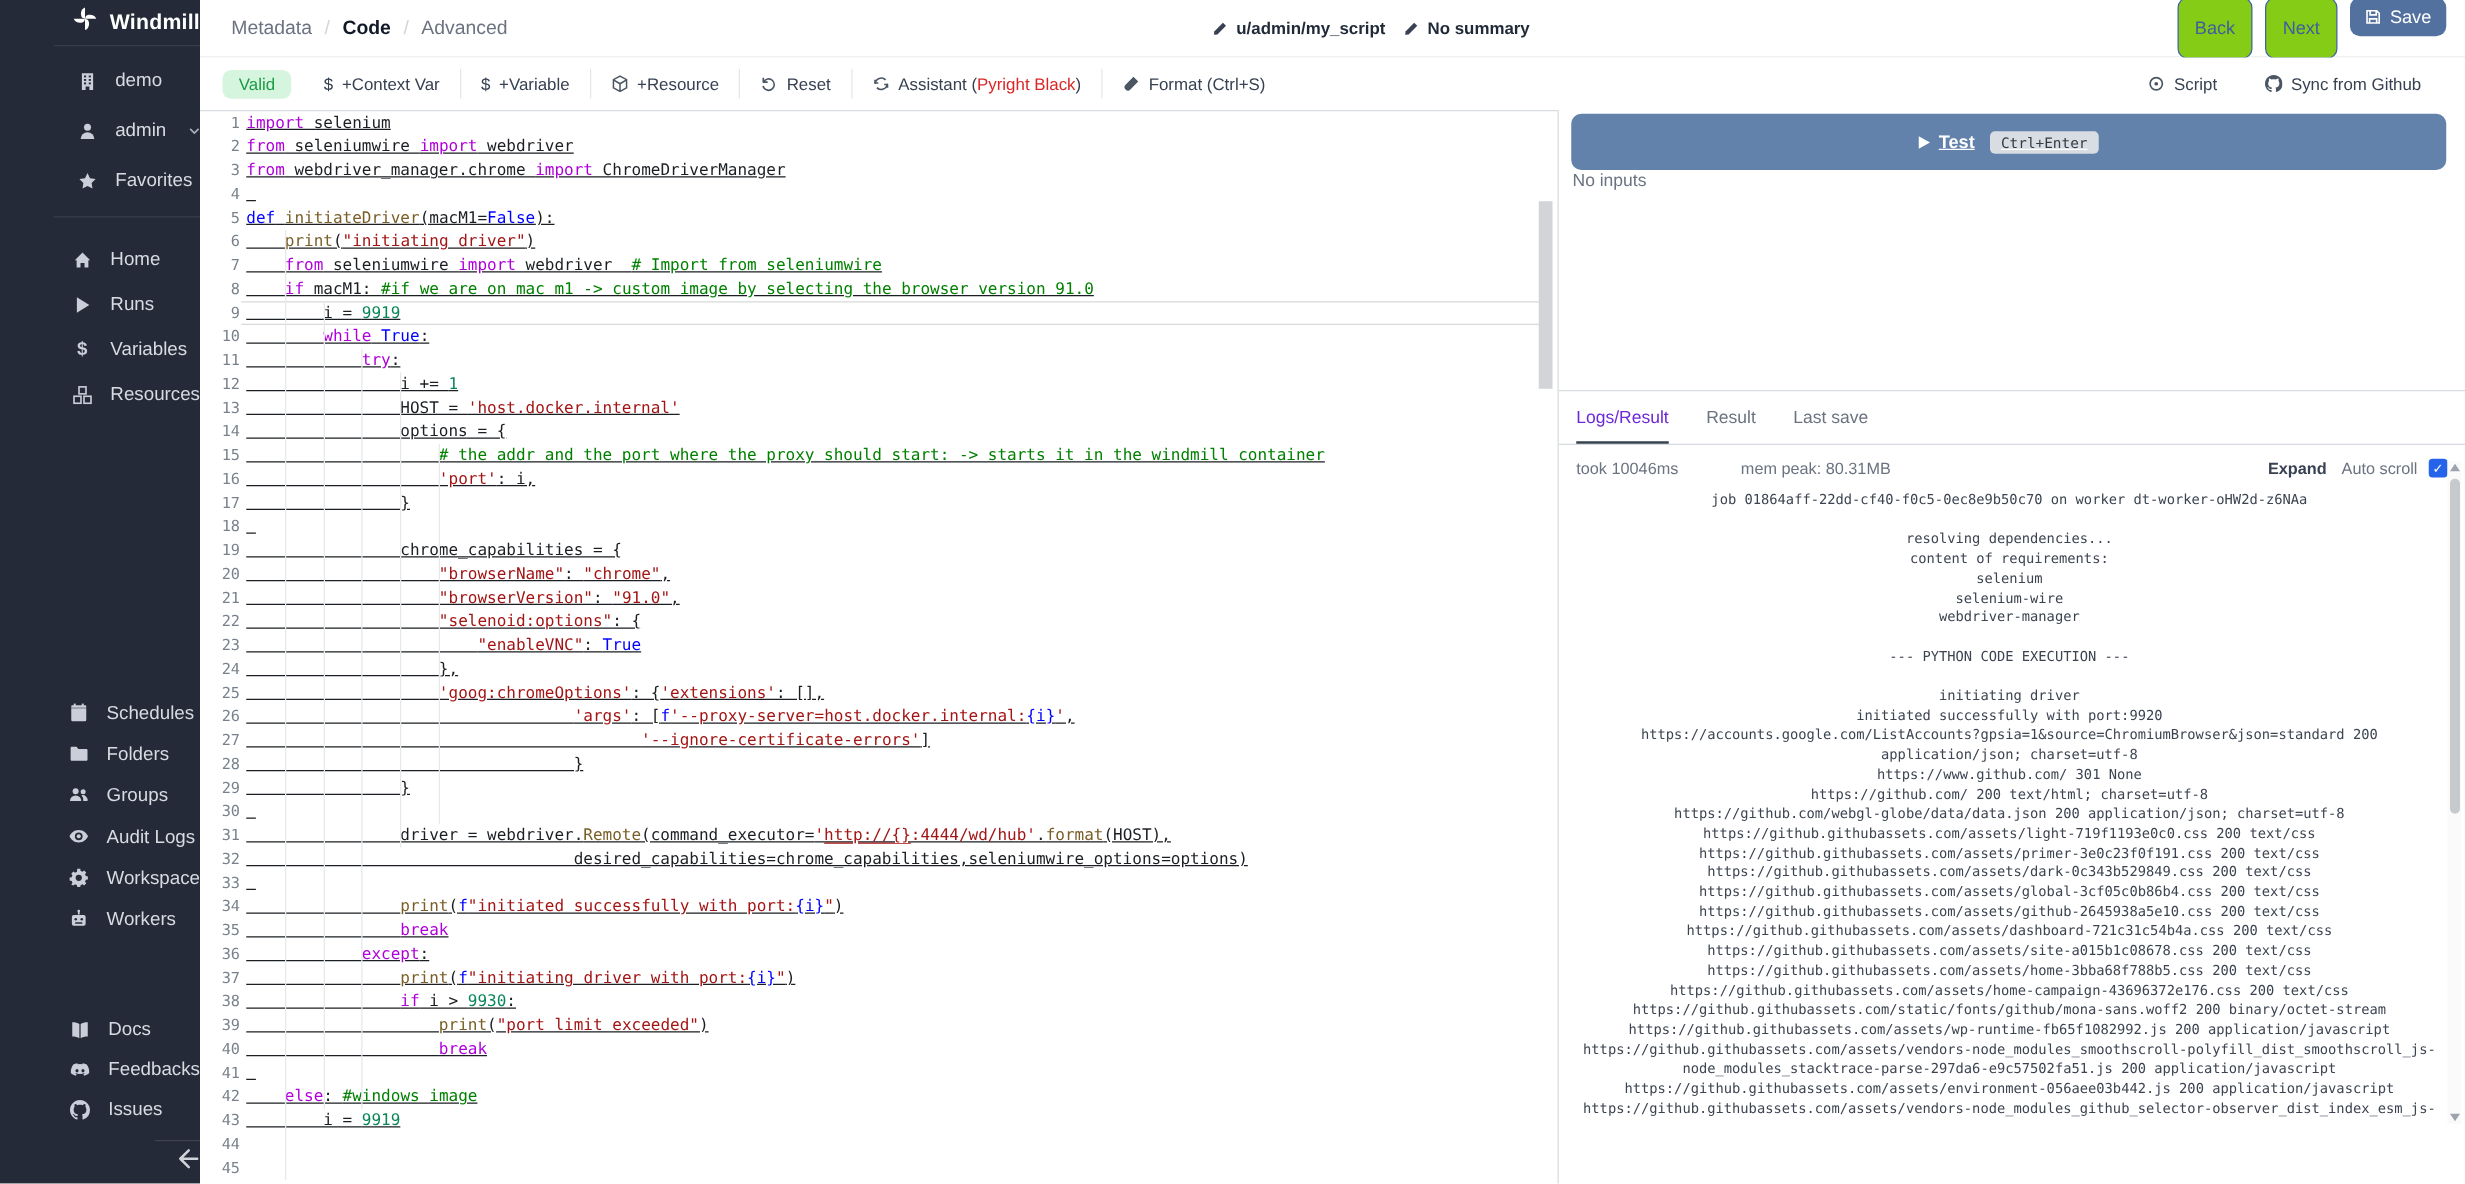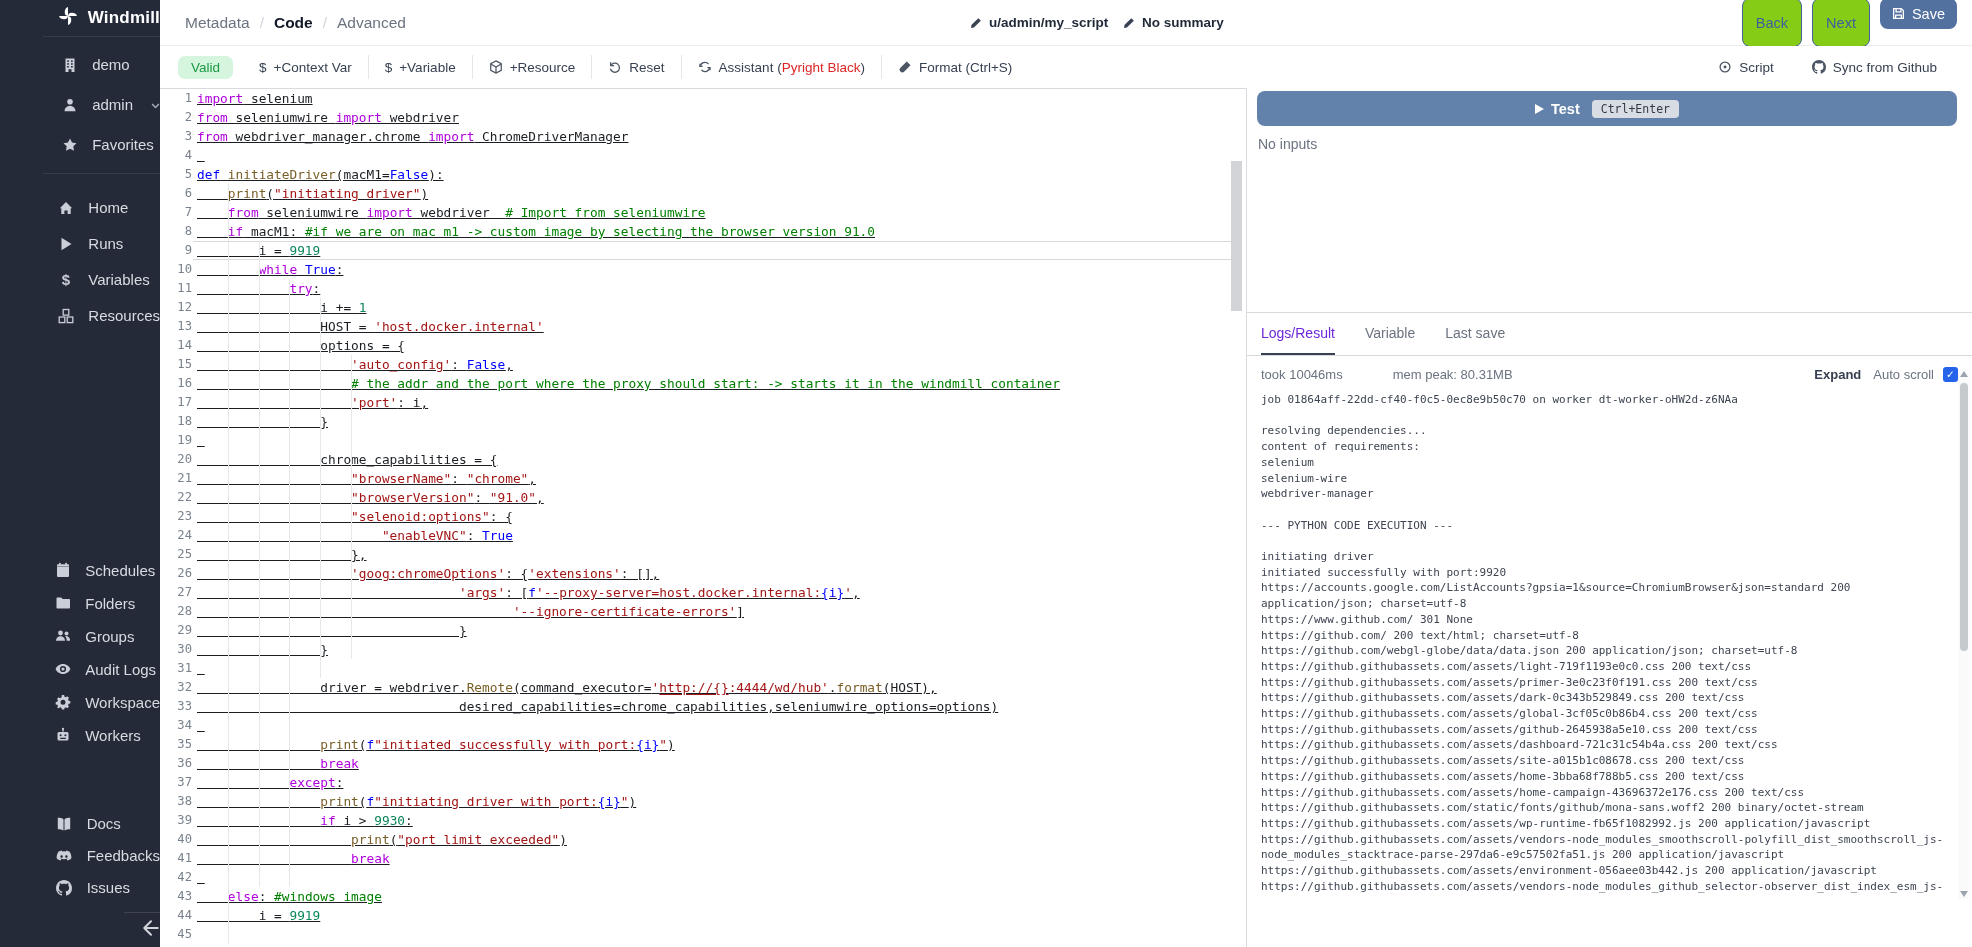--- a/index.html
+++ b/index.html
@@ -66,36 +66,36 @@
   .tk-com { color:#008000; }
   .tk-fn  { color:#795e26; }
   .tk-link { text-decoration:underline; text-underline-offset:2px; }
   .cur-line { position:absolute; left:33px; right:12px; height:19px; border-top:1px solid #d9d9d9; border-bottom:1px solid #d9d9d9; pointer-events:none; }
   .iguide { position:absolute; width:1px; background:#e6e8ea; pointer-events:none; }
   .ed-scroll { position:absolute; right:4px; top:72px; width:11px; height:150px; background:#d2d4d8; }
 
   
   .vdivider { position:absolute; left:1246px; top:88px; bottom:0; width:1px; background:#d8dbe0; z-index:5; }
   .rpanel { position:absolute; left:1247px; right:0; top:88px; bottom:0; background:#fff; }
-  .test-bar { position:absolute; top:3px; left:10px; right:15px; height:35px; background:#6282ab; border-radius:8px; display:flex; align-items:center; justify-content:center; gap:12px; color:#fff; cursor:pointer; }
+  .test-bar { position:absolute; top:3px; left:10px; right:15px; height:45px; background:#6282ab; border-radius:8px; display:flex; align-items:center; justify-content:center; gap:12px; color:#fff; cursor:pointer;text-decoration:underline; }
   .test-bar .tlabel { font-size:14.5px; font-weight:bold; display:flex; align-items:center; gap:7px; }
   .test-play { width:0; height:0; border-left:9px solid #fff; border-top:5.5px solid transparent; border-bottom:5.5px solid transparent; }
   .kbd { background:#d8dde4; color:#333a45; font-family:"DejaVu Sans Mono", monospace; font-size:11.5px; padding:2px 9px; border-radius:4px; }
   .no-inputs { position:absolute; top:48px; left:11px; color:#6b7280; font-size:14px; }
 
   .bottom-pane { position:absolute; left:0; right:0; top:224px; bottom:0; border-top:1px solid #d7dade; }
   .tabs { height:43px; border-bottom:1px solid #d7dade; display:flex; align-items:stretch; padding-left:14px; gap:30px; }
   .tab { display:flex; align-items:center; font-size:14px; color:#6b7280; border-bottom:2px solid transparent; cursor:pointer; }
   .tab.active { color:#6d28d9; font-weight:500; border-bottom-color:#374151; }
   .stats { height:36px; display:flex; align-items:center; padding:0 14px; font-size:13px; color:#6b7280; }
   .stats .mem { margin-left:50px; }
   .stats .expand { margin-left:auto; font-weight:bold; color:#374151; cursor:pointer; }
   .stats .ascroll { margin-left:12px; margin-right:9px; }
   .chk { width:15px; height:15px; background:#2563eb; border-radius:3px; color:#fff; font-size:10.5px; display:flex; align-items:center; justify-content:center; cursor:pointer; }
-  .logs { position:absolute; left:0; right:18px; top:79px; bottom:44px; overflow:hidden; }
+  .logs { position:absolute; left:0; right:18px; top:79px; bottom:44px; overflow:hidden;text-align:center; }
   .log-text { padding-left:14px; font-family:"DejaVu Sans Mono", monospace; font-size:11px; line-height:15.7px; color:#3d4451; white-space:pre-wrap; overflow-wrap:break-word; }
   .log-sb { position:absolute; right:3px; top:56px; bottom:48px; width:11px; background:#fafafa; }
   .sb-up, .sb-dn { position:absolute; left:1.5px; width:0; height:0; }
   .sb-up { top:2px; border-left:4px solid transparent; border-right:4px solid transparent; border-bottom:6px solid #9ca3af; }
   .sb-dn { bottom:2px; border-left:4px solid transparent; border-right:4px solid transparent; border-top:6px solid #9ca3af; }
   .sb-thumb { position:absolute; left:1.5px; top:14px; width:8px; height:268px; background:#c7cacd; border-radius:4px; }
   .result-strip { position:absolute; left:0; right:0; bottom:0; height:44px; border-top:1px solid #d7dade; display:flex; align-items:flex-start; padding:11px 0 0 14px; color:#6b7280; font-size:13.5px; }
 </style>
 </head>
 <body>
@@ -436,21 +436,20 @@
         <div class="cl"><span class="tk-kw2">def</span> <span class="tk-fn">initiateDriver</span>(macM1=<span class="tk-kw2">False</span>):</div>
         <div class="cl">    <span class="tk-fn">print</span>(<span class="tk-str">"initiating driver"</span>)</div>
         <div class="cl">    <span class="tk-kw1">from</span> seleniumwire <span class="tk-kw1">import</span> webdriver  <span class="tk-com"># Import from seleniumwire</span></div>
         <div class="cl">    <span class="tk-kw1">if</span> macM1: <span class="tk-com">#if we are on mac m1 -&gt; custom image by selecting the browser version 91.0</span></div>
         <div class="cl">        i = <span class="tk-num">9919</span></div>
         <div class="cl">        <span class="tk-kw1">while</span> <span class="tk-kw2">True</span>:</div>
         <div class="cl">            <span class="tk-kw1">try</span>:</div>
         <div class="cl">                i += <span class="tk-num">1</span></div>
         <div class="cl">                HOST = <span class="tk-str">'host.docker.internal'</span></div>
         <div class="cl">                options = {</div>
-        <div class="cl">                    <span class="tk-str">'auto_config'</span>: <span class="tk-kw2">False</span>,</div>
         <div class="cl">                    <span class="tk-com"># the addr and the port where the proxy should start: -&gt; starts it in the windmill container</span></div>
         <div class="cl">                    <span class="tk-str">'port'</span>: i,</div>
         <div class="cl">                }</div>
         <div class="cl">&nbsp;</div>
         <div class="cl">                chrome_capabilities = {</div>
         <div class="cl">                    <span class="tk-str">"browserName"</span>: <span class="tk-str">"chrome"</span>,</div>
         <div class="cl">                    <span class="tk-str">"browserVersion"</span>: <span class="tk-str">"91.0"</span>,</div>
         <div class="cl">                    <span class="tk-str">"selenoid:options"</span>: {</div>
         <div class="cl">                        <span class="tk-str">"enableVNC"</span>: <span class="tk-kw2">True</span></div>
         <div class="cl">                    },</div>
@@ -491,21 +490,21 @@
         <span class="test-play"></span>
         <span>Test</span>
       </span>
       <span class="kbd">Ctrl+Enter</span>
     </div>
     <div class="no-inputs">No inputs</div>
 
     <div class="bottom-pane">
       <div class="tabs" id="rp-tabs">
           <div class="tab active">Logs/Result</div>
-          <div class="tab">Variable</div>
+          <div class="tab">Result</div>
           <div class="tab">Last save</div>
         </div>
       <div class="stats">
         <span>took 10046ms</span>
         <span class="mem">mem peak: 80.31MB</span>
         <span class="expand">Expand</span>
         <span class="ascroll">Auto scroll</span>
         <span class="chk">✓</span>
       </div>
       <div class="logs">

